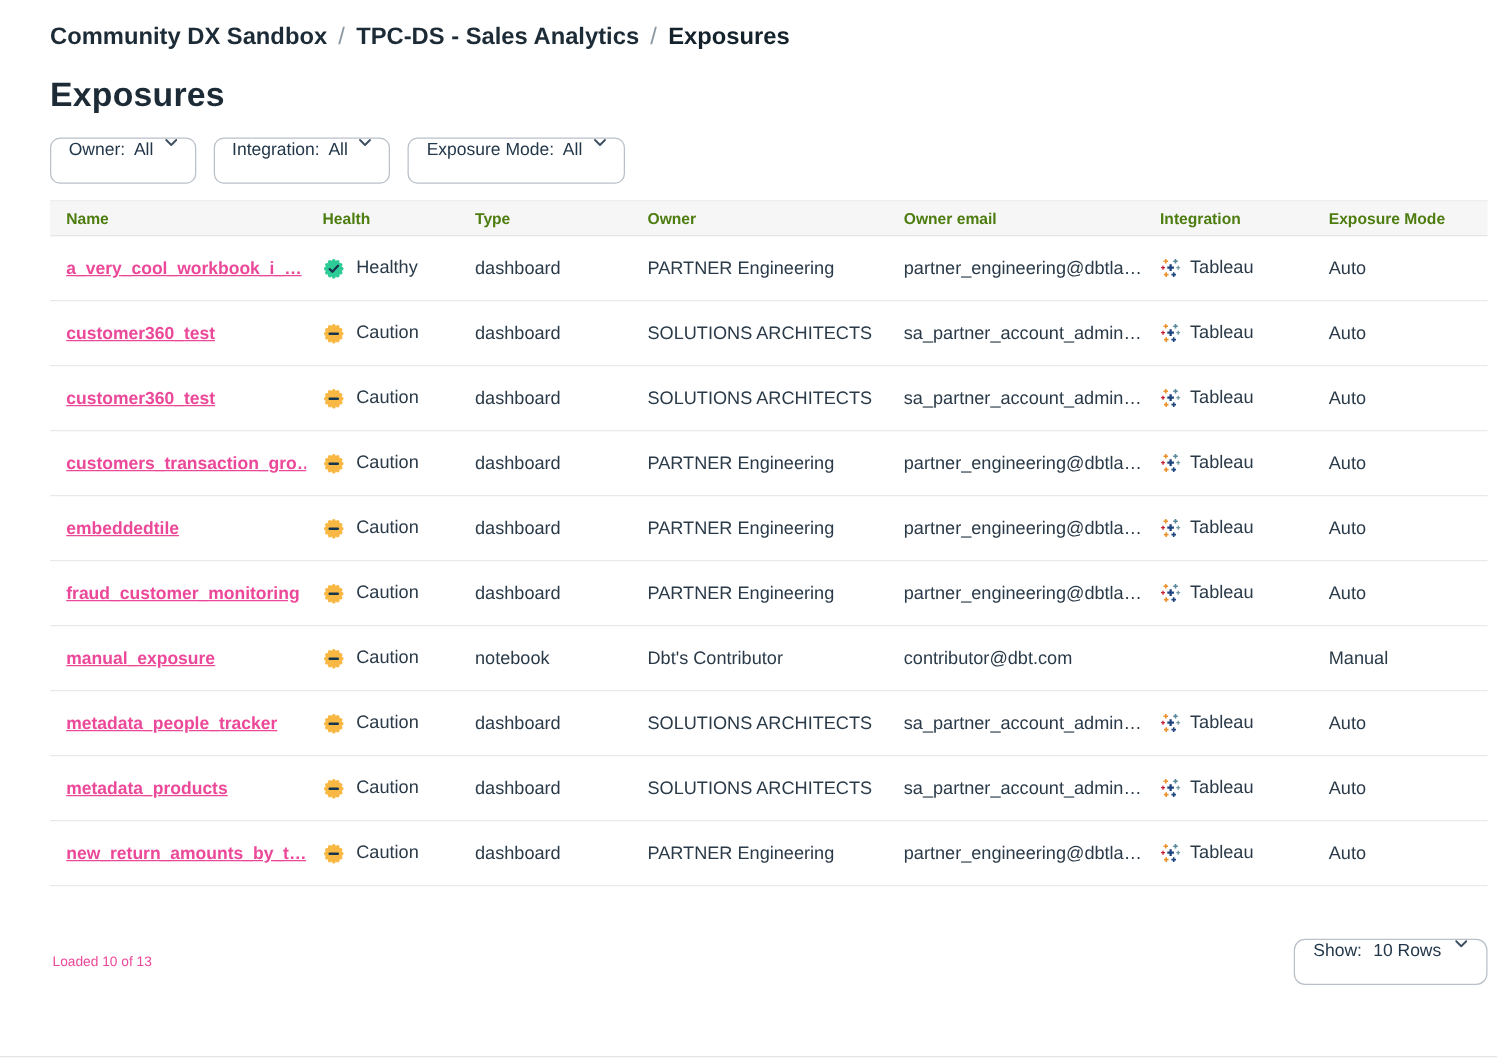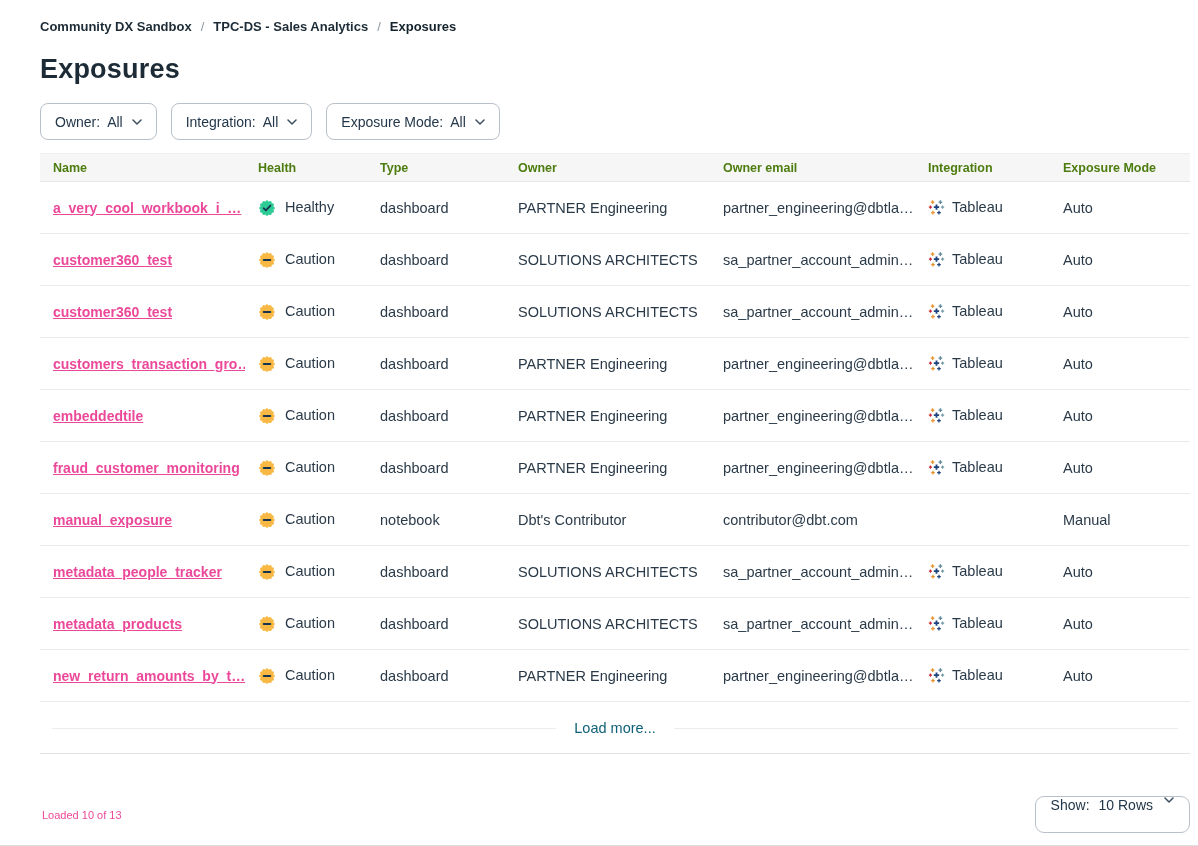--- a/index.html
+++ b/index.html
@@ -10,32 +10,32 @@
     color: #2a3a48;
     overflow: hidden;
   }
   .page {
     width: 1198px; height: 846px;
     padding: 19px 8px 0 40px;
     border-bottom: 1px solid #dcdee0;
   }
 
   
-  .breadcrumb { display: flex; gap: 9px; font-size: 13px; font-weight: 700; color: #1c2b36; }
+  .breadcrumb { display: flex; gap: 9px; font-size: 19px; font-weight: 700; color: #1c2b36; }
   .breadcrumb a { color: #1c2b36; text-decoration: none; cursor: pointer; }
   .breadcrumb .sep { color: #8d97a0; font-weight: 400; }
   .breadcrumb .current { color: #14222c; }
 
   
   h1.page-title { margin: 20px 0 0 0; font-size: 27px; font-weight: 600; color: #1c2b36; letter-spacing: 0.2px; }
 
   
   .filters { display: flex; gap: 14px; margin-top: 18px; }
   .filter-btn {
-    display: inline-flex; align-items: center; gap: 7px;
+    display: inline-flex; align-items: flex-start; gap: 7px;
     height: 37px; padding: 0 14px;
     background: #fff; border: 1px solid #b9c0c8; border-radius: 8px;
     font-family: inherit; font-size: 14px; color: #23374a; cursor: pointer;
   }
   .filter-btn .chev { display: inline-flex; margin-left: 2px; color: #3c4f60; }
 
   
   .table { width: 1150px; margin-top: 13px; }
   .thead, .trow, .tload {
     display: grid;
@@ -505,23 +505,20 @@
           <use href="#t-cross" transform="translate(7,19.3)" fill="#eb912c"></use>
           <use href="#t-cross" transform="translate(15.5,19.3)" fill="#1f457e"></use>
         </svg>
       </span>
       <span>Tableau</span>
     </div>
     <div class="td td-mode">Auto</div>
   </div>
 </div>
 
-    <div class="load-more-row">
-      <a class="load-more-link">Load more...</a>
-    </div>
   </div>
 
   <div class="footer">
     <span class="loaded-text">Loaded 10 of 13</span>
     <button class="show-btn">
       <span>Show:</span>
       <span>10 Rows</span>
       <span class="chev">
         <svg width="10" height="6" viewBox="0 0 10 6">
             <path d="M1 1l4 4 4-4" fill="none" stroke="currentColor" stroke-width="1.5" stroke-linecap="round" stroke-linejoin="round"></path>

